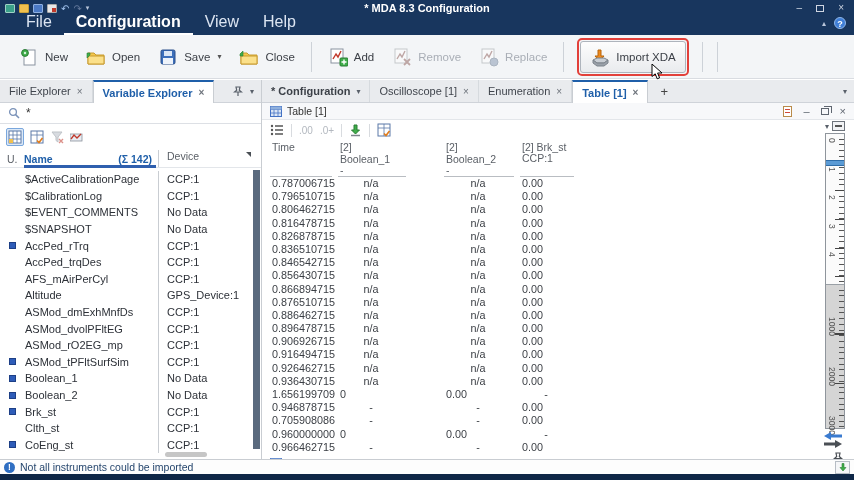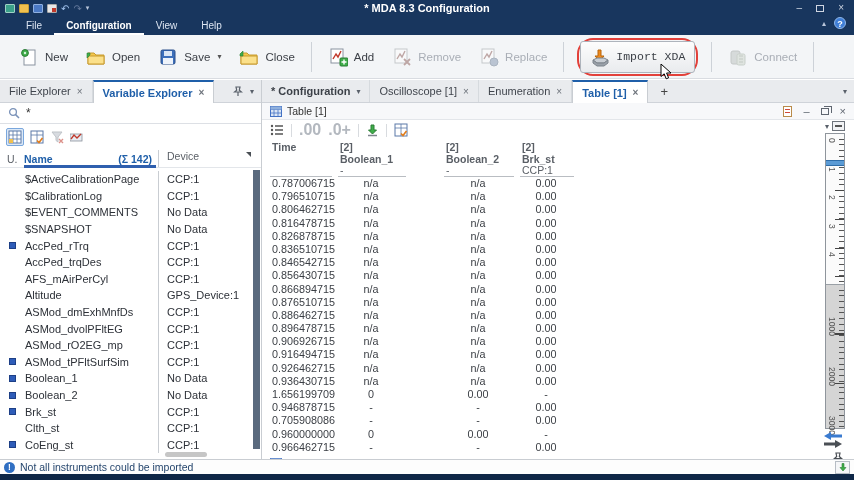--- a/index.html
+++ b/index.html
@@ -18,35 +18,35 @@
   .qa-arrow { font-size:10px; line-height:9px; color:#9fc0ec; }
   .qa-arrow.dim { color:#64799c; }
   .qa-caret { font-size:7px; color:#b9c6da; }
   .title-text { position:absolute; left:0; right:0; text-align:center; font-weight:bold; font-size:11px; color:#fff; }
   .win-controls { margin-left:auto; display:flex; align-items:center; gap:14px; padding-right:10px; z-index:2; }
   .wc { color:#cfd6e2; font-size:10px; line-height:10px; cursor:default; }
   .wc-max { width:8px; height:7px; border:1px solid #cfd6e2; display:inline-block; }
 
   
   .menubar { height:19px; background:#18365e; display:flex; align-items:flex-end; padding:0 0 0 14px; position:relative; }
-  .menu-item { color:#dce5f2; padding:2px 12px 4px 12px; font-size:10px;margin-top:16px; }
+  .menu-item { color:#dce5f2; padding:2px 12px 4px 12px; font-size:16px;margin-top:16px; }
   .menu-item.active { color:#fff; font-weight:bold; border-bottom:2px solid #fff; padding-bottom:2px; }
   .menubar-right { position:absolute; right:8px; top:1px; display:flex; align-items:center; gap:8px; }
   .ribbon-caret { color:#b9c6da; font-size:8px; }
   .help-ico { width:12px; height:12px; border-radius:50%; background:#3f7ed6; color:#fff; font-size:9px; font-weight:bold; text-align:center; line-height:12px; border:1px solid #8fb6e8; }
 
   
   .ribbon { height:44px; background:#f3f5f7; border-bottom:1px solid #d9dce1; display:flex; align-items:center; padding-left:10px; }
   .rbtn { display:flex; align-items:center; gap:6px; padding:5px 9px; color:#3b3f46; font-size:11.5px; white-space:nowrap; }
   .rbtn.disabled { color:#a9aeb6; }
   .rbtn.disabled .ric { opacity:.45; filter:grayscale(60%); }
   .vsep { width:1px; height:30px; background:#cdd2d8; margin:0 7px; flex:none; }
   .ric { width:20px; height:20px; position:relative; flex:none; }
   .save-caret { font-size:8px; color:#555; margin-left:1px; }
-  .import-outline { border:2px solid #e2403a; border-radius:16px; padding:1px; margin:0 6px; position:relative;font-family:Liberation Mono, monospace; }
+  .import-outline { border:2px solid #e2403a; border-radius:5px; padding:1px; margin:0 6px; position:relative; }
   .import-btn { background:linear-gradient(#fdfdfd,#e9ebee); border:1px solid #aeb4bc; border-radius:3px; }
   .cursor-svg { position:absolute; right:24px; bottom:-7px; z-index:5; }
 
   
   .main { position:absolute; top:80px; left:0; right:0; height:379px; display:flex; }
   .left-panel { width:262px; flex:none; border-right:1px solid #c9cdd2; display:flex; flex-direction:column; background:#fff; position:relative; }
   .right-panel { flex:1; display:flex; flex-direction:column; position:relative; background:#fff; }
 
   
   .tabstrip { height:23px; background:#e9ebee; display:flex; align-items:stretch; border-bottom:1px solid #cfd3d9; position:relative; flex:none; }
@@ -81,34 +81,34 @@
 
   
   .winbar { height:17px; background:#f7f8fa; border-bottom:1px solid #e3e6ea; display:flex; align-items:center; gap:5px; padding:0 8px; flex:none; }
   .win-title { color:#333; font-size:10.5px; }
   .winbar-right { margin-left:auto; display:flex; align-items:center; gap:11px; color:#5f6670; }
   .notes-ico { width:9px; height:11px; background:#fff; border:1px solid #b9874; border:1px solid #b98b4a; position:relative; }
   .notes-ico::after { content:""; position:absolute; left:1px; top:2px; width:5px; height:6px; background:repeating-linear-gradient(to bottom,#d04a3a 0,#d04a3a 1px,transparent 1px,transparent 3px); }
   .restore-ico { width:8px; height:7px; border:1px solid #5f6670; position:relative; display:inline-block; }
   .restore-ico::before { content:""; position:absolute; left:2px; top:-3px; width:7px; height:6px; border:1px solid #5f6670; border-bottom:none; border-left:none; }
   .ttoolbar { height:20px; display:flex; align-items:center; gap:7px; padding:0 8px; flex:none; }
-  .dec-lbl { color:#b3b8bf; font-size:16px; font-weight:bold; }
+  .dec-lbl { color:#b3b8bf; font-size:10px; font-weight:normal; }
   .tsep { width:1px; height:13px; background:#d8dbdf; }
 
   .dtable { padding-left:8px; flex:none; }
   .thead { display:flex; font-size:10.5px; color:#5a5f66; }
   .th { padding:1px 4px 0 2px; }
-  .th .t1 { display:block; line-height:12px;font-weight:bold; }
+  .th .t1 { display:block; line-height:12px; }
   .th .t2 { display:block; line-height:11px; min-height:11px; }
   .th { border-bottom:1px solid #b9bdc2; margin-right:6px; }
   .w0 { width:62px; } .w1 { width:68px; } .w2 { width:70px;margin-left:32px; } .w3 { width:54px; }
   .tbody { font-size:10.8px; color:#3a3e44; }
   .trow { display:flex; height:13.2px; line-height:13.2px; }
   .tcell { padding:0 4px 0 2px; margin-right:6px; white-space:nowrap; }
-  .tcell.al { text-align:left; } .tcell.ac { text-align:center; } .tcell.ar { text-align:center; }
+  .tcell.al { text-align:left; } .tcell.ac { text-align:center; } .tcell.ar { text-align:left; }
   .table-foot { margin:4px 0 0 8px; }
 
   
   .ruler-menu { position:absolute; right:9px; top:41px; display:flex; align-items:center; gap:3px; }
   .gopos-ico { width:13px; height:10px; border:1px solid #6d737b; background:#f2f3f5; position:relative; }
   .gopos-ico::after { content:""; position:absolute; left:2px; right:2px; top:3px; height:2px; background:#555; }
   .ruler { position:absolute; right:9px; top:53px; width:20px; height:296px; border:1px solid #8f959c; background:#fbfbfb; }
   .ruler-top { position:absolute; left:0; right:0; top:0; height:150px; }
   .ruler-bottom { position:absolute; left:0; right:0; top:150px; bottom:0; background:#d5d5d5; border-top:1px solid #9aa0a6; }
   .ticks-minor { position:absolute; right:0; top:0; bottom:0; width:5px; background:repeating-linear-gradient(to bottom,transparent 0,transparent 4.7px,#555 4.7px,#555 5.7px); }
@@ -250,30 +250,20 @@
     </div>
     <span class="cursor-svg">
       <svg width="12" height="17" viewBox="0 0 12 17">
           <path d="M1 0 L1 12.5 L4.2 9.8 L6.2 14.8 L8.6 13.8 L6.6 9 L11 9 Z" fill="#fff" stroke="#000" stroke-width="1"></path>
         </svg>
     </span>
   </div>
 
   <div class="vsep"></div>
 
-  <div class="rbtn disabled">
-    <span class="ric">
-      <svg width="20" height="20">
-          <rect x="3" y="4" width="9" height="13" rx="2" fill="#aebdb6" stroke="#84938c"></rect>
-          <rect x="9" y="7" width="8" height="11" rx="1.5" fill="#bcd6b8" stroke="#8aa886"></rect>
-          <path d="M11 9 h4 M11 12 h4 M11 15 h4" stroke="#7e9a7a"></path>
-        </svg>
-    </span>
-    <span>Connect</span>
-  </div>
 
   <div class="vsep"></div>
 </div>
 
 <div class="main">
 
   <div class="left-panel">
     <div class="tabstrip">
       <div class="tab">
         <span>File Explorer</span>

